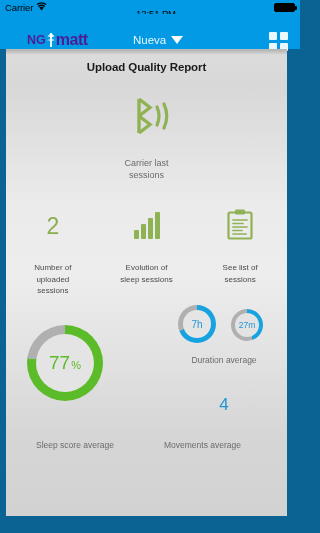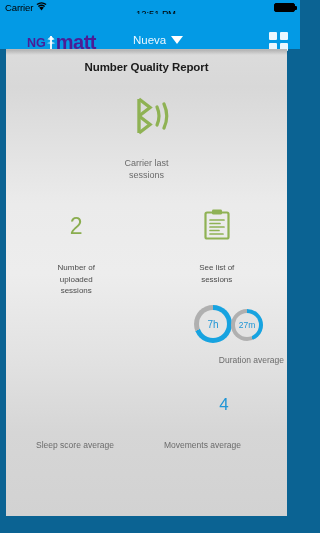--- a/index.html
+++ b/index.html
@@ -69,21 +69,21 @@
     font-size: 15px;
     font-weight: bold;
     letter-spacing: -0.4px;
   }
   #logo .ng { font-size: 12.5px; letter-spacing: 0px; }
   #logo .mark {
     position: relative;
     width: 10px; height: 16px;
     margin: 0 0px 0 0px;
   }
-  #logo .matt { font-size: 20px; letter-spacing: -0.5px; }
+  #logo .matt { font-size: 16px; letter-spacing: -0.5px; }
 
   #nav-dropdown {
     position: absolute; left: 133px; top: 20px;
     display: flex; align-items: center; gap: 5px;
     color: #eaf7ff;
     font-size: 11.5px;
   }
   .chev {
     width: 0; height: 0;
     border-left: 6px solid transparent;
@@ -183,40 +183,40 @@
   #rings-area { position: relative; height: 180px; margin-top: 6px; }
 
   .ring { position: relative; border-radius: 50%; }
   .ring .hole {
     position: absolute; border-radius: 50%;
     background: #e8e8e8;
     display: flex; align-items: center; justify-content: center;
   }
 
   #ring-7h {
-    position: absolute; left: 188px; top: 2px;
+    position: absolute; left: 172px; top: 2px;
     width: 38px; height: 38px;
     background: conic-gradient(from 0deg,
         #17a3e0 0deg 250deg, #b0b0b0 250deg 360deg);
   }
   #ring-7h .hole { inset: 5px; background: #e5e5e5; }
   #ring-7h .val { font-size: 10px; color: #2196d6; }
 
   #ring-27m {
     position: absolute; left: 225px; top: 6px;
     width: 32px; height: 32px;
     background: conic-gradient(from 0deg,
         #17a3e0 0deg 160deg, #b0b0b0 160deg 360deg);
   }
   #ring-27m .hole { inset: 4px; background: #e3e3e3; }
   #ring-27m .val { font-size: 8.5px; color: #2196d6; }
 
   #duration-label {
     position: absolute; left: 158px; top: 52px;
-    width: 120px; text-align: right;
+    width: 120px; text-align: center;
     font-size: 8.5px; color: #6b6b6b;
   }
 
   #ring-score {
     position: absolute; left: 21px; top: 22px;
     width: 76px; height: 76px;
     background: conic-gradient(from 0deg,
         #5cbb28 0deg 277deg, #b0b0b0 277deg 360deg);
   }
   #ring-score .hole { inset: 9px; background: #e4e4e4; }
@@ -289,21 +289,21 @@
     <div id="grid-button">
       <span></span>
       <span></span>
       <span></span>
       <span></span>
     </div>
   </div>
 
   <div id="content">
 
-    <div id="page-title">Number Quality Report</div>
+    <div id="page-title">Upload Quality Report</div>
 
     <div id="upload-block">
       <div id="bt-icon">
         <svg width="46" height="40" viewBox="0 0 46 40">
           <g stroke="#8fb254" stroke-width="3.4" fill="none" stroke-linecap="butt" stroke-linejoin="miter">
             <path d="M15 3 L15 37"></path>
             <path d="M15 3 L26 11.5 L15 20"></path>
             <path d="M15 20 L26 28.5 L15 37"></path>
           </g>
           <g stroke="#8fb254" fill="none" stroke-linecap="round">
@@ -324,20 +324,34 @@
         <div class="stat-visual">
           <span class="stat-number">2</span>
         </div>
         <div class="stat-caption">
           <div>Number of</div>
           <div>uploaded</div>
           <div>sessions</div>
         </div>
       </div>
 
+      <div class="stat-col">
+        <div class="stat-visual">
+          <span class="bars">
+            <i></i>
+            <i></i>
+            <i></i>
+            <i></i>
+          </span>
+        </div>
+        <div class="stat-caption">
+          <div>Evolution of</div>
+          <div>sleep sessions</div>
+        </div>
+      </div>
 
       <div class="stat-col">
         <div class="stat-visual">
           <span>
             <svg width="28" height="33" viewBox="0 0 28 33">
               <rect x="2.5" y="4.5" width="23" height="26" rx="1.6" fill="none" stroke="#8fb254" stroke-width="2.2"></rect>
               <rect x="9" y="1.4" width="10" height="5.2" rx="1.4" fill="#8fb254"></rect>
               <g stroke="#8fb254" stroke-width="1.7" stroke-linecap="round">
                 <path d="M7 12 H21"></path>
                 <path d="M7 15.5 H17"></path>
@@ -364,20 +378,28 @@
       </div>
 
       <div class="ring" id="ring-27m" style="background: conic-gradient(rgb(23, 163, 224) 0deg, rgb(23, 163, 224) 158.4deg, rgb(176, 176, 176) 158.4deg, rgb(176, 176, 176) 360deg);">
         <div class="hole">
           <span class="val">27m</span>
         </div>
       </div>
 
       <div id="duration-label">Duration average</div>
 
+      <div class="ring" id="ring-score" style="background: conic-gradient(rgb(92, 187, 40) 0deg, rgb(92, 187, 40) 277.2deg, rgb(176, 176, 176) 277.2deg, rgb(176, 176, 176) 360deg);">
+        <div class="hole">
+          <span class="val">
+            <span>77</span>
+            <span class="pct">%</span>
+          </span>
+        </div>
+      </div>
 
       <div id="movements-number">4</div>
 
       <div id="sleep-score-label">Sleep score average</div>
       <div id="movements-label">Movements average</div>
     </div>
 
   </div>
 </div>
 

